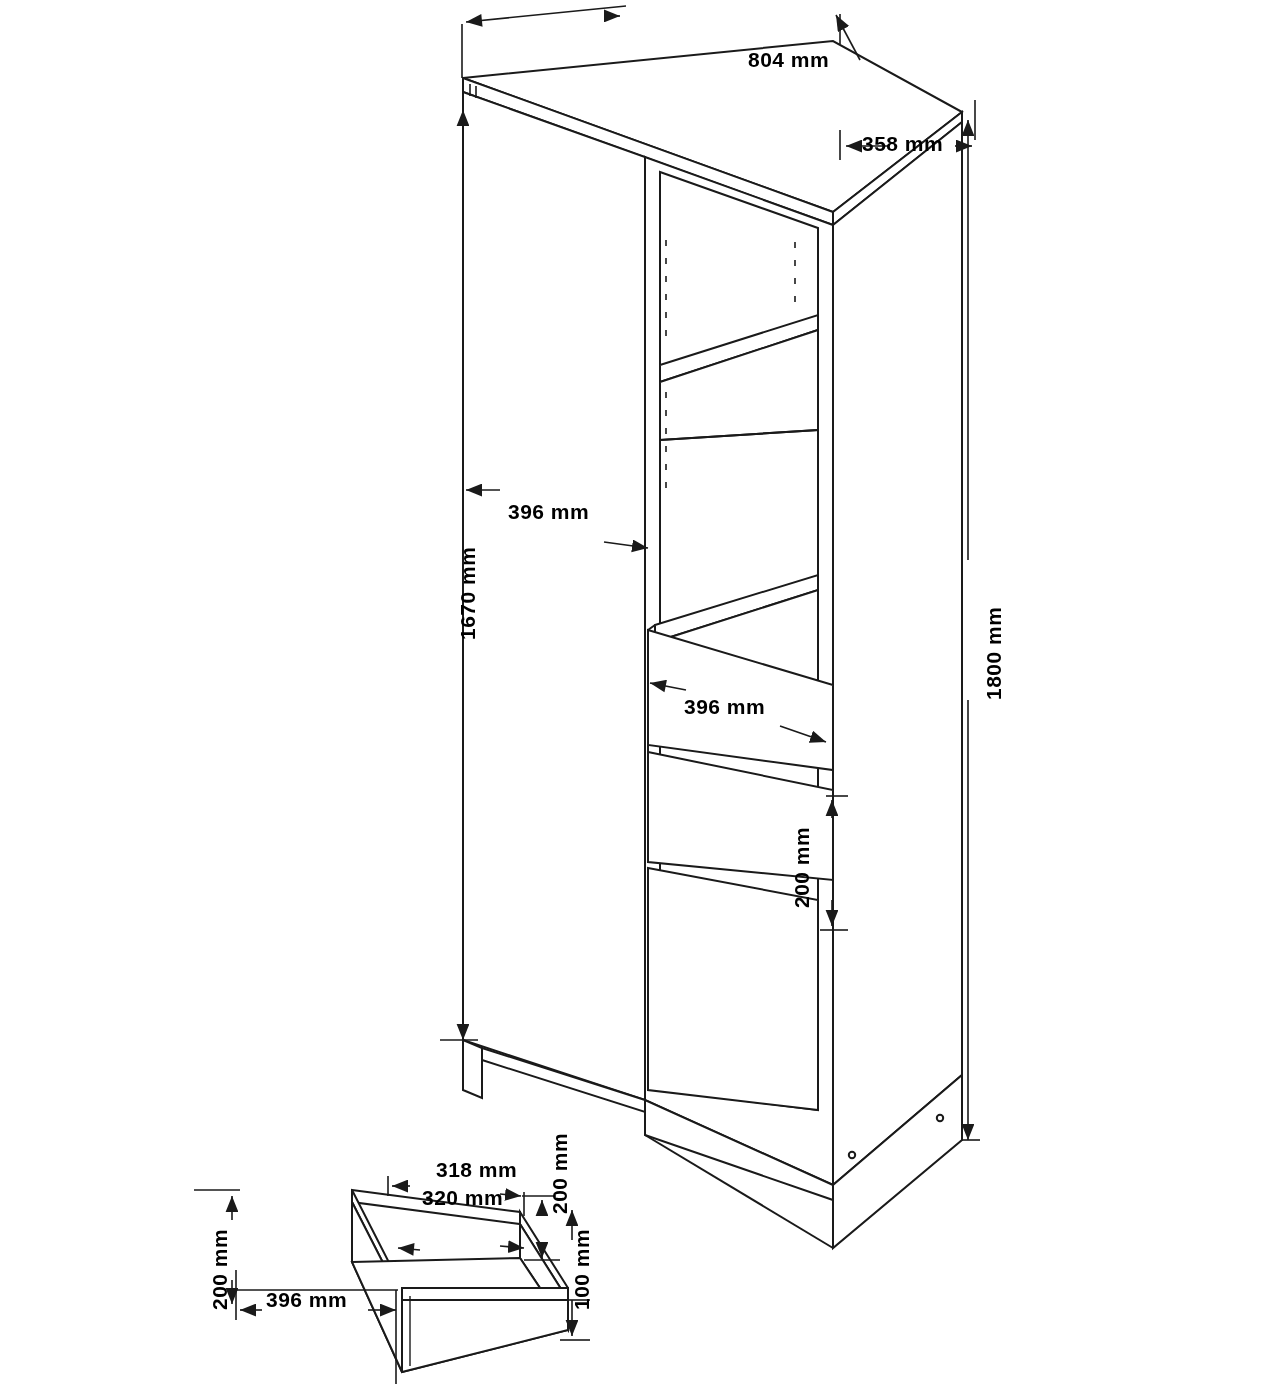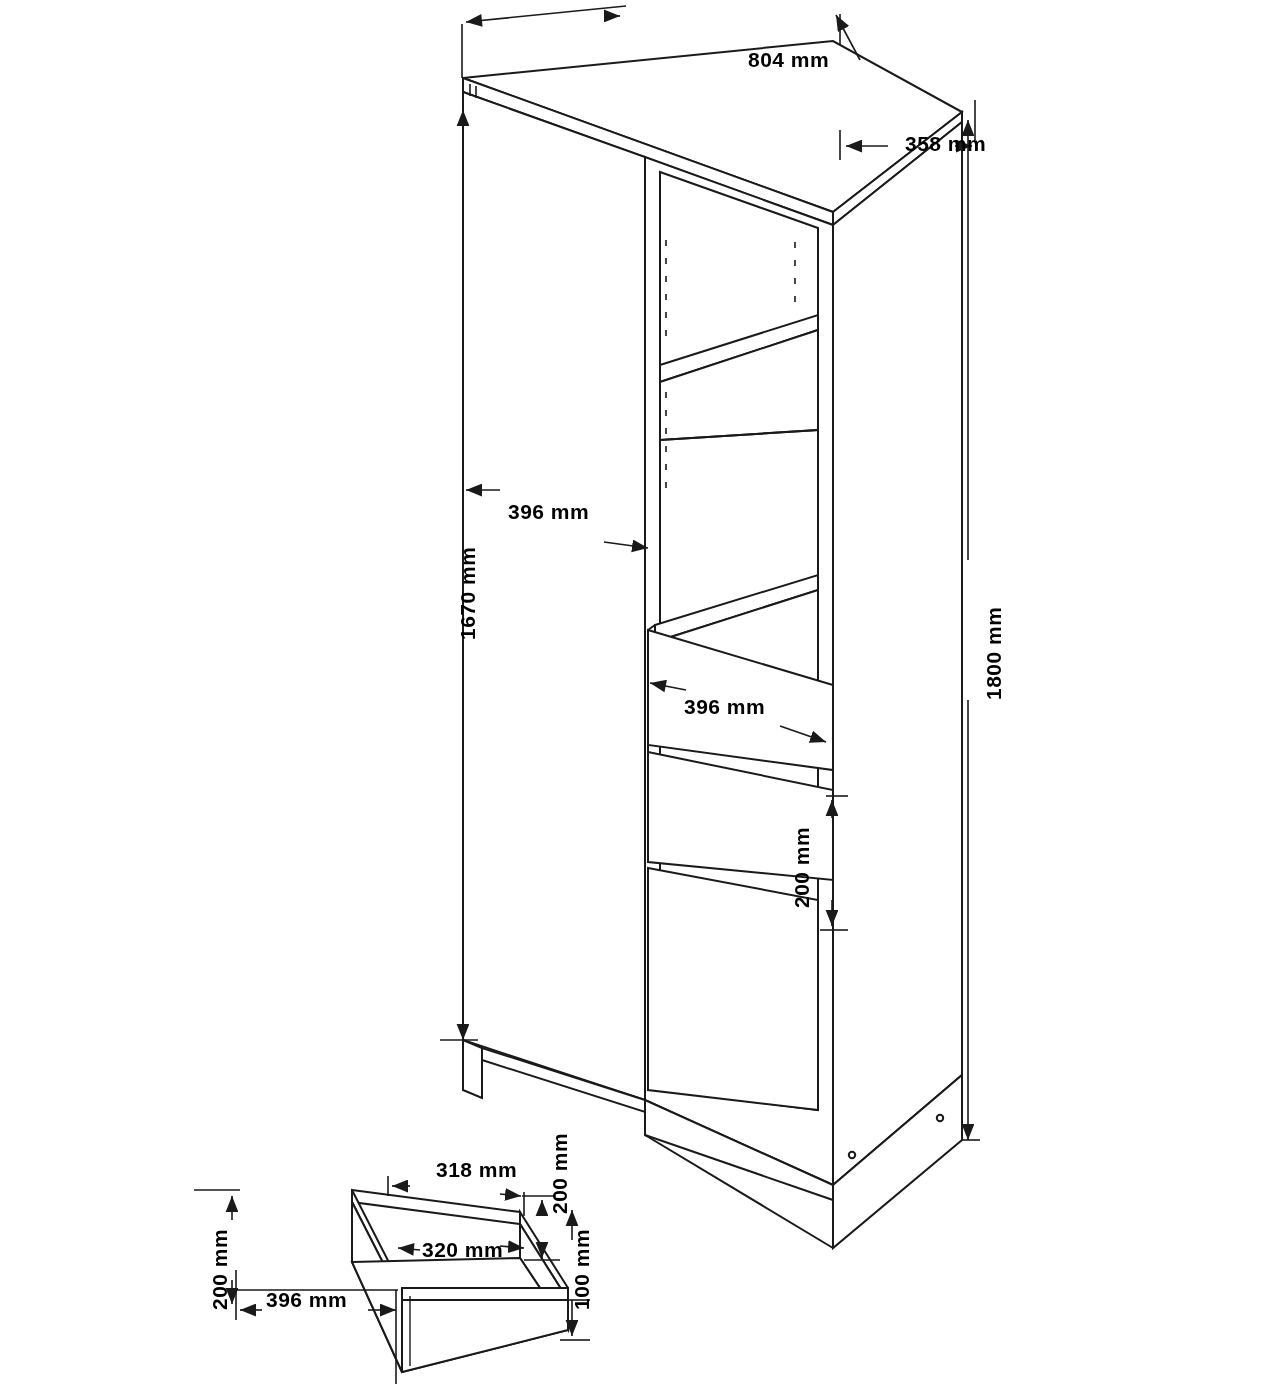--- a/index.html
+++ b/index.html
@@ -194,35 +194,35 @@
 
       <path d="M566,1300 L590,1300"></path>
       <path d="M560,1340 L590,1340"></path>
       <path d="M572,1210 L572,1240" marker-start="url(#arrTail)"></path>
       <path d="M572,1300 L572,1336" marker-end="url(#arrHead)"></path>
     </g>
   </svg>
 
   <div class="dim-label" style="left:748px; top:48px;">804 mm</div>
 
-  <div class="dim-label" style="left:862px; top:132px;padding-left:43px;">358 mm</div>
+  <div class="dim-label" style="left:862px; top:132px;">358 mm</div>
 
   <div class="dim-label rot90" style="left:982px; top:700px;">1800 mm</div>
 
   <div class="dim-label rot90" style="left:456px; top:640px;">1670 mm</div>
 
   <div class="dim-label" style="left:508px; top:500px;">396 mm</div>
 
   <div class="dim-label" style="left:684px; top:695px;">396 mm</div>
 
   <div class="dim-label rot90" style="left:790px; top:908px;">200 mm</div>
 
   <div class="dim-label" style="left:436px; top:1158px;">318 mm</div>
 
-  <div class="dim-label" style="left:422px; top:1238px;">320 mm</div>
+  <div class="dim-label" style="left:422px; top:1186px;">320 mm</div>
 
   <div class="dim-label" style="left:266px; top:1288px;">396 mm</div>
 
   <div class="dim-label rot90" style="left:208px; top:1310px;">200 mm</div>
 
   <div class="dim-label rot90" style="left:570px; top:1310px;">100 mm</div>
 
   <div class="dim-label rot90" style="left:548px; top:1214px;">200 mm</div>
 
 </div>

